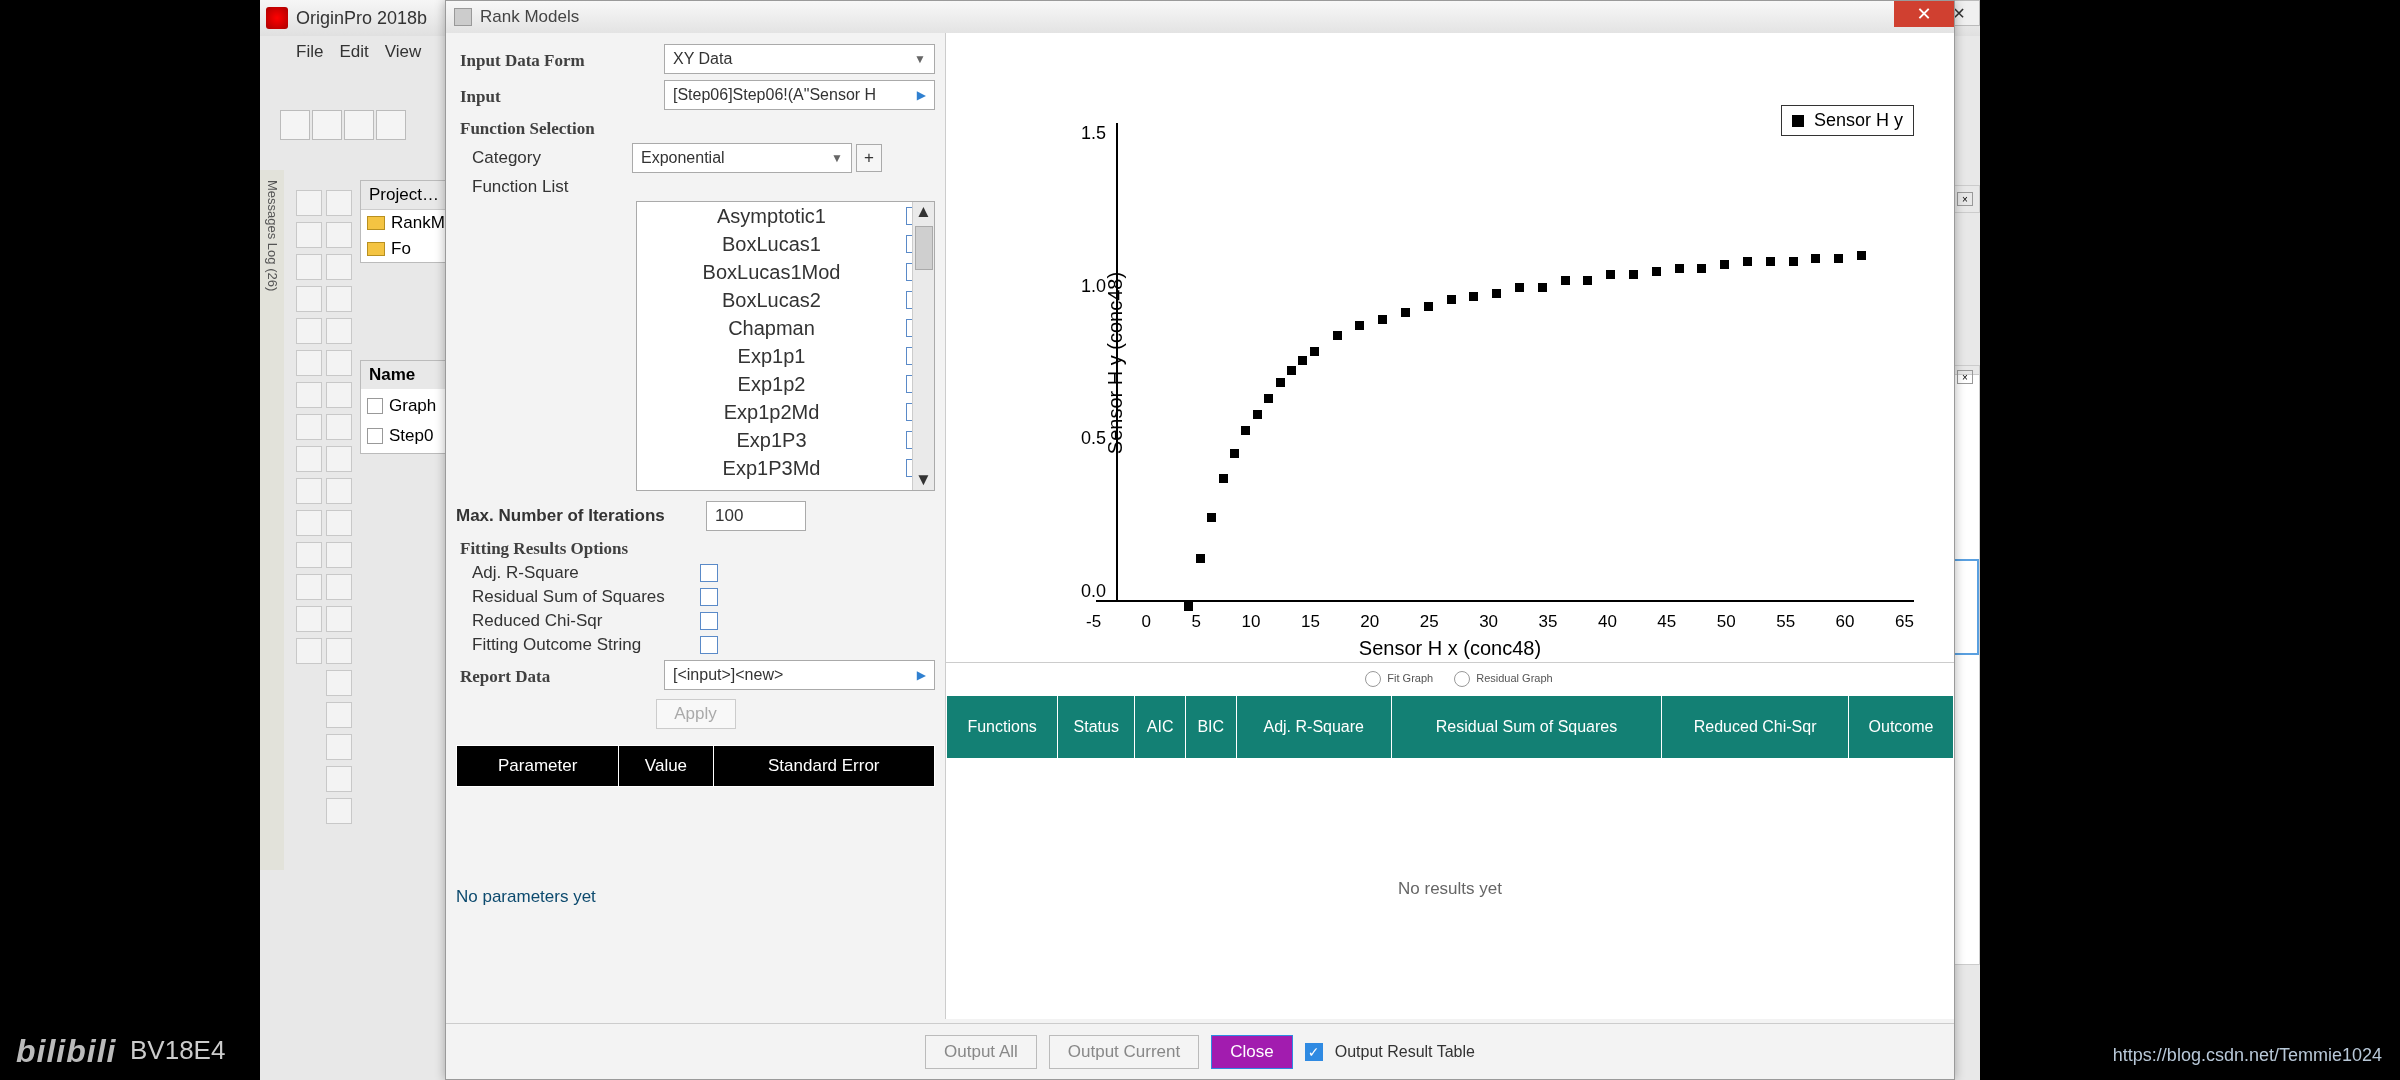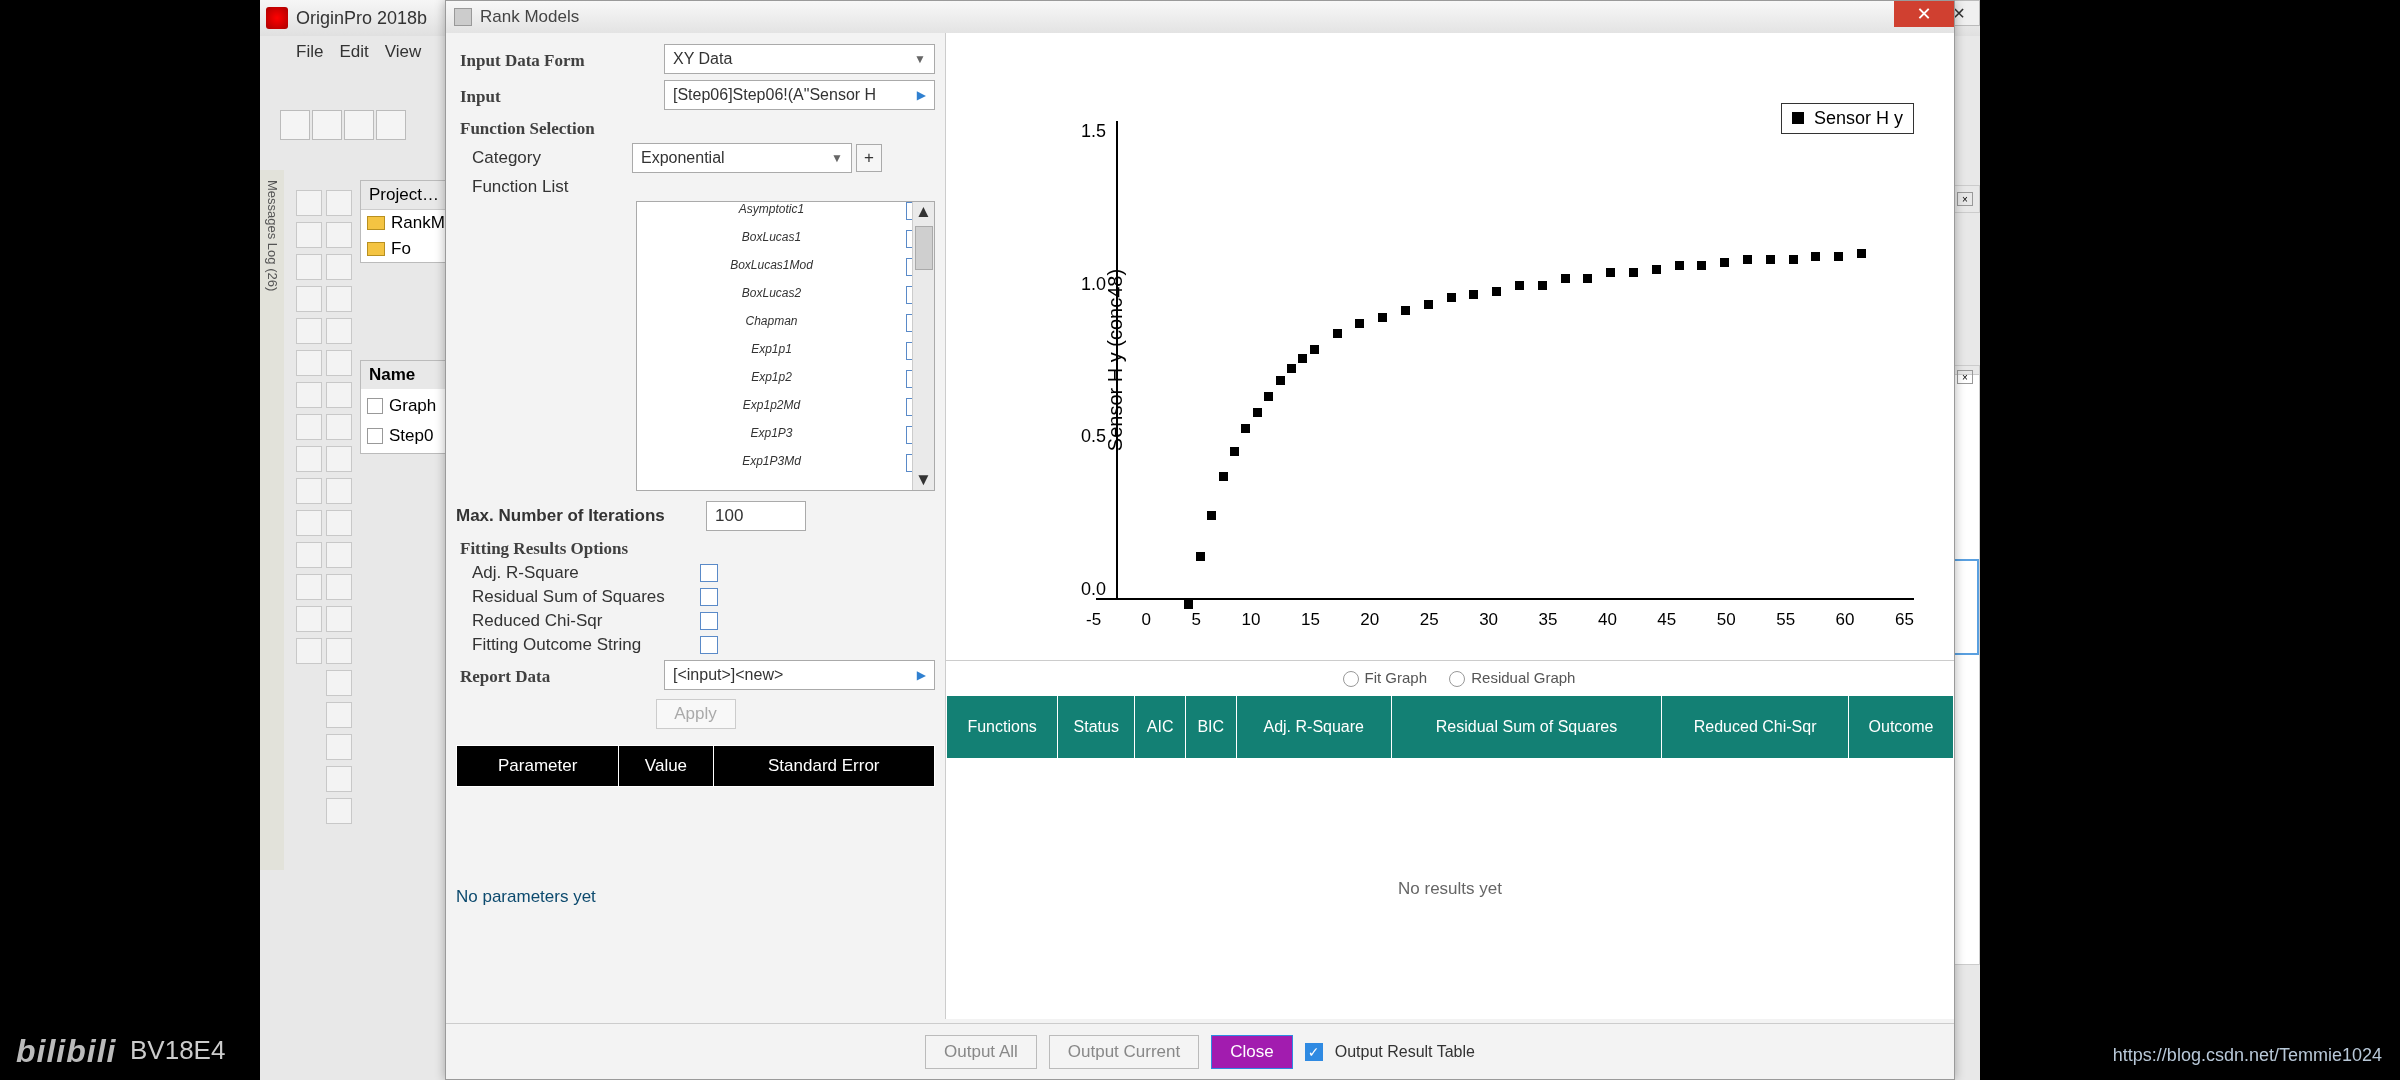--- a/index.html
+++ b/index.html
@@ -39,21 +39,21 @@
 .dlg-close { position:absolute; right:0; top:0; width:60px; height:26px; background:#d04030; color:#fff; display:flex; align-items:center; justify-content:center; font-size:18px; }
 .dlg-body { display:flex; height:calc(100% - 32px - 60px); }
 .left-col { width:500px; padding:6px 10px; font-size:17px; color:#333; border-right:1px solid #ccc; background:#f3f3f3; }
 .row { display:flex; align-items:center; margin:4px 0; }
 .lbl { flex:0 0 200px; }
 .combo { flex:1; height:30px; border:1px solid #aaa; background:#fff; display:flex; align-items:center; padding:0 8px; justify-content:space-between; font-size:16px; }
 .combo .arrow { color:#666; font-size:12px; }
 .combo.blue .arrow { color:#3080d0; }
 .section { font-weight:bold; margin:8px 4px 4px; color:#404040;font-family:Liberation Serif, serif; }
 .funcbox { height:290px; border:1px solid #aaa; background:#fff; position:relative; margin-left:180px; }
-.func-row { display:flex; align-items:flex-start; height:28px; font-size:12px;font-style:italic; }
+.func-row { display:flex; align-items:center; height:28px; font-size:20px; }
 .func-row .fname { flex:1; text-align:center; color:#333; }
 .func-row .chk { width:18px; height:18px; border:1px solid #5a8ac8; margin-right:10px; }
 .func-scroll { position:absolute; right:0; top:0; width:22px; height:100%; background:#eaeaea; border-left:1px solid #ccc; display:flex; flex-direction:column; align-items:center; justify-content:space-between; }
 .func-scroll .thumb { position:absolute; top:24px; width:18px; height:44px; background:#cfcfcf; border:1px solid #aaa; }
 .txtin { width:100px; height:30px; border:1px solid #aaa; background:#fff; padding:0 8px; display:flex; align-items:center; margin-left:10px; }
 .chkbox { width:18px; height:18px; border:1px solid #5a8ac8; background:#fff; }
 .apply-btn { width:80px; height:30px; border:1px solid #ccc; background:#f8f8f8; color:#aaa; display:flex; align-items:center; justify-content:center; margin:8px auto 0; }
 .param-tbl { width:100%; border-collapse:collapse; margin-top:16px; }
 .param-tbl th { background:#000000; color:#fff; font-weight:normal; padding:10px 4px; border:1px solid #fff; font-size:17px; }
 .param-empty { text-align:left; color:#0c4a6e; padding:100px 0; font-size:17px; }
@@ -62,21 +62,21 @@
 .legend { position:absolute; right:40px; top:42px; border:1px solid #333; padding:4px 10px; font-size:18px; background:#fff; display:flex; align-items:center; gap:10px; }
 .legend .sq { width:12px; height:12px; background:#000; }
 .axis-x { position:absolute; left:150px; right:40px; bottom:60px; height:2px; background:#000; }
 .axis-y { position:absolute; left:170px; top:60px; bottom:60px; width:2px; background:#000; }
 .xticks { position:absolute; left:140px; right:40px; bottom:30px; display:flex; justify-content:space-between; font-size:17px; }
 .ylabels { position:absolute; left:110px; top:60px; bottom:60px; display:flex; flex-direction:column; justify-content:space-between; font-size:18px; text-align:right; width:50px; }
 .xtitle { position:absolute; left:0; right:0; bottom:2px; text-align:center; font-size:20px; }
 .ytitle { position:absolute; left:78px; top:50%; transform:translateY(-50%) rotate(-90deg); font-size:20px; transform-origin:center; white-space:nowrap; }
 .pts { position:absolute; left:170px; top:60px; right:40px; bottom:60px; }
 .pts span { position:absolute; width:9px; height:9px; background:#000; }
-.graph-toggle { text-align:center; padding:8px; font-size:15px; color:#555; }
+.graph-toggle { text-align:center; padding:8px; font-size:11px; color:#555; }
 .graph-toggle .radio { display:inline-block; width:16px; height:16px; border:1px solid #999; border-radius:50%; margin:0 6px 0 18px; vertical-align:middle; }
 .res-tbl { width:100%; border-collapse:collapse; }
 .res-tbl th { background:#138074; color:#fff; font-weight:normal; padding:22px 4px; border:1px solid #fff; font-size:16px; }
 .res-empty { text-align:center; color:#666; padding:120px 0; font-size:17px; }
 .dlg-footer { position:absolute; left:0; right:0; bottom:0; height:56px; background:#f3f3f3; border-top:1px solid #ccc; display:flex; align-items:center; justify-content:center; gap:12px; }
 .dlg-footer button { height:34px; padding:0 18px; border:1px solid #bbb; background:#f4f4f4; font-size:17px; color:#888; }
 .dlg-footer button.primary { background:#a21caf; color:#fff; border-color:#2f8ae2; }
 .dlg-footer .outchk { width:18px; height:18px; border:1px solid #2f8ae2; background:#2f8ae2; display:flex; align-items:center; justify-content:center; color:#fff; font-size:14px; }
 .watermark { position:absolute; left:16px; bottom:10px; color:#bbb; font-size:32px; font-style:italic; font-weight:bold; letter-spacing:1px; }
 .watermark2 { position:absolute; left:130px; bottom:14px; color:#ccc; font-size:26px; }
@@ -330,20 +330,21 @@
           </table>
         <div class="param-empty">No parameters yet</div>
       </div>
       <div class="right-col">
         <div class="plot-area">
           <div class="legend">
               <div class="sq"></div>
               <span>Sensor H y</span>
             </div>
           <div class="ytitle">Sensor H y (conc48)</div>
+          <div class="xtitle">Sensor H x (conc48)</div>
           <div class="axis-y"></div>
           <div class="axis-x"></div>
           <div class="ylabels" id="ylabs">
               <div>1.5</div>
               <div>1.0</div>
               <div>0.5</div>
               <div>0.0</div>
             </div>
           <div class="xticks" id="xlabs">
               <span>-5</span>

